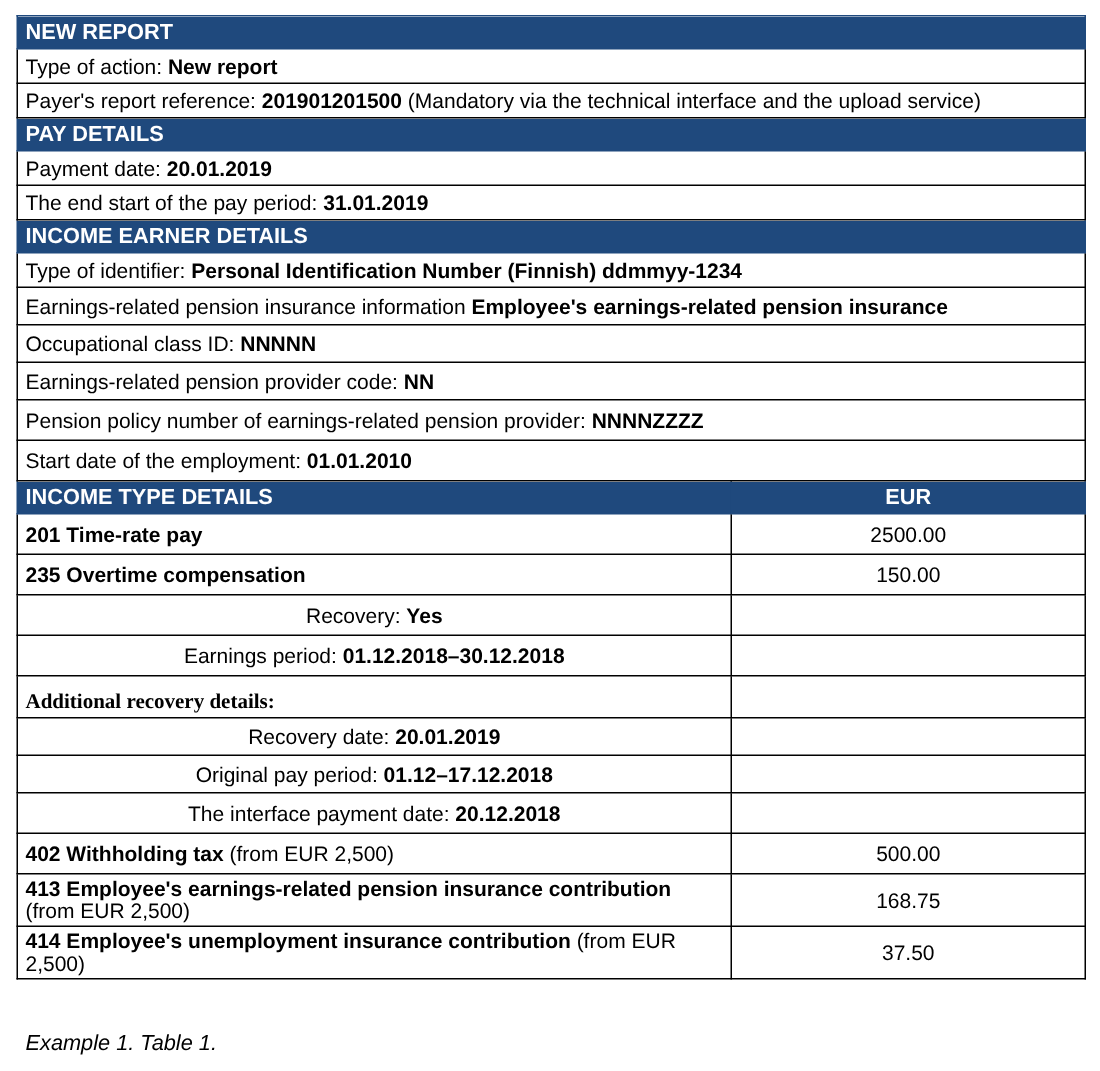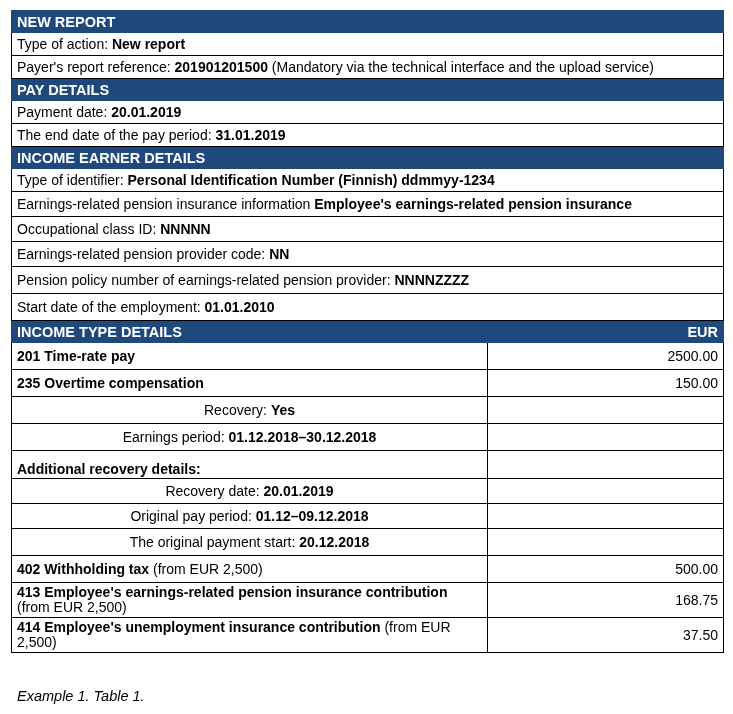--- a/index.html
+++ b/index.html
@@ -6,21 +6,21 @@
   body { width: 733px; height: 714px; position: relative; font-family: "Liberation Sans", sans-serif; color: #000; font-size: 14px; }
   .tbl { position: absolute; left: 11px; top: 10px; width: 713px; border-collapse: collapse; table-layout: fixed; }
   .tbl td { border: 1px solid #000; padding: 0 5px; line-height: 16px; vertical-align: middle; overflow: hidden; white-space: nowrap; }
   .tbl tr.hdr td { background: #1f497d; color: #fff; font-weight: bold; border-color: #1f497d; height: 21px; font-size: 14.5px; }
   .tbl tr.r td { height: 22px; }
   .tbl tr.r2 td { height: 24px; }
   .tbl tr.tall td { height: 26px; }
   .tbl tr.wrap td { height: 34px; white-space: normal; line-height: 15px; }
   .b { font-weight: bold; }
   .right { text-align: center; }
-  .center { text-align: right; }
+  .center { text-align: center; }
   .c1 { width: 462px; }
   .c2 { width: 229px; }
   .caption { position: absolute; left: 17px; top: 688px; font-style: italic; font-size: 14.5px; }
 </style>
 </head>
 <body>
 
 <table class="tbl">
   <colgroup>
       <col class="c1">
@@ -38,21 +38,21 @@
     <td colspan="2"><span>Payer's report reference: </span><span class="b">201901201500</span><span> (Mandatory via the technical interface and the upload service)</span></td>
   </tr>
 
   <tr class="hdr">
     <td colspan="2">PAY DETAILS</td>
   </tr>
   <tr class="r">
     <td colspan="2"><span>Payment date: </span><span class="b">20.01.2019</span></td>
   </tr>
   <tr class="r">
-    <td colspan="2"><span>The end date of the pay period: </span><span class="b">31.01.2019</span></td>
+    <td colspan="2"><span>The end start of the pay period: </span><span class="b">31.01.2019</span></td>
   </tr>
 
   <tr class="hdr">
     <td colspan="2">INCOME EARNER DETAILS</td>
   </tr>
   <tr class="r">
     <td colspan="2"><span>Type of identifier: </span><span class="b">Personal Identification Number (Finnish) ddmmyy-1234</span></td>
   </tr>
   <tr class="r2">
     <td colspan="2"><span>Earnings-related pension insurance information </span><span class="b">Employee's earnings-related pension insurance</span></td>
@@ -84,33 +84,33 @@
   </tr>
   <tr class="tall">
     <td class="right"><span>Recovery: </span><span class="b">Yes</span></td>
     <td></td>
   </tr>
   <tr class="tall">
     <td class="right"><span>Earnings period: </span><span class="b">01.12.2018–30.12.2018</span></td>
     <td></td>
   </tr>
   <tr class="tall">
-    <td class="b" style="vertical-align:bottom; padding-bottom:1px;">Additional recovery details:</td>
+    <td class="b" style="vertical-align:bottom; padding-bottom:1px;font-family:Liberation Serif, serif;">Additional recovery details:</td>
     <td></td>
   </tr>
   <tr class="r2">
     <td class="right"><span>Recovery date: </span><span class="b">20.01.2019</span></td>
     <td></td>
   </tr>
   <tr class="r2">
-    <td class="right"><span>Original pay period: </span><span class="b">01.12–09.12.2018</span></td>
+    <td class="right"><span>Original pay period: </span><span class="b">01.12–17.12.2018</span></td>
     <td></td>
   </tr>
   <tr class="tall">
-    <td class="right"><span>The original payment start: </span><span class="b">20.12.2018</span></td>
+    <td class="right"><span>The interface payment date: </span><span class="b">20.12.2018</span></td>
     <td></td>
   </tr>
   <tr class="tall">
     <td><span class="b">402 Withholding tax</span><span> (from EUR 2,500)</span></td>
     <td class="center">500.00</td>
   </tr>
   <tr class="wrap">
     <td><span class="b">413 Employee's earnings-related pension insurance contribution</span><span> (from EUR 2,500)</span></td>
     <td class="center">168.75</td>
   </tr>

